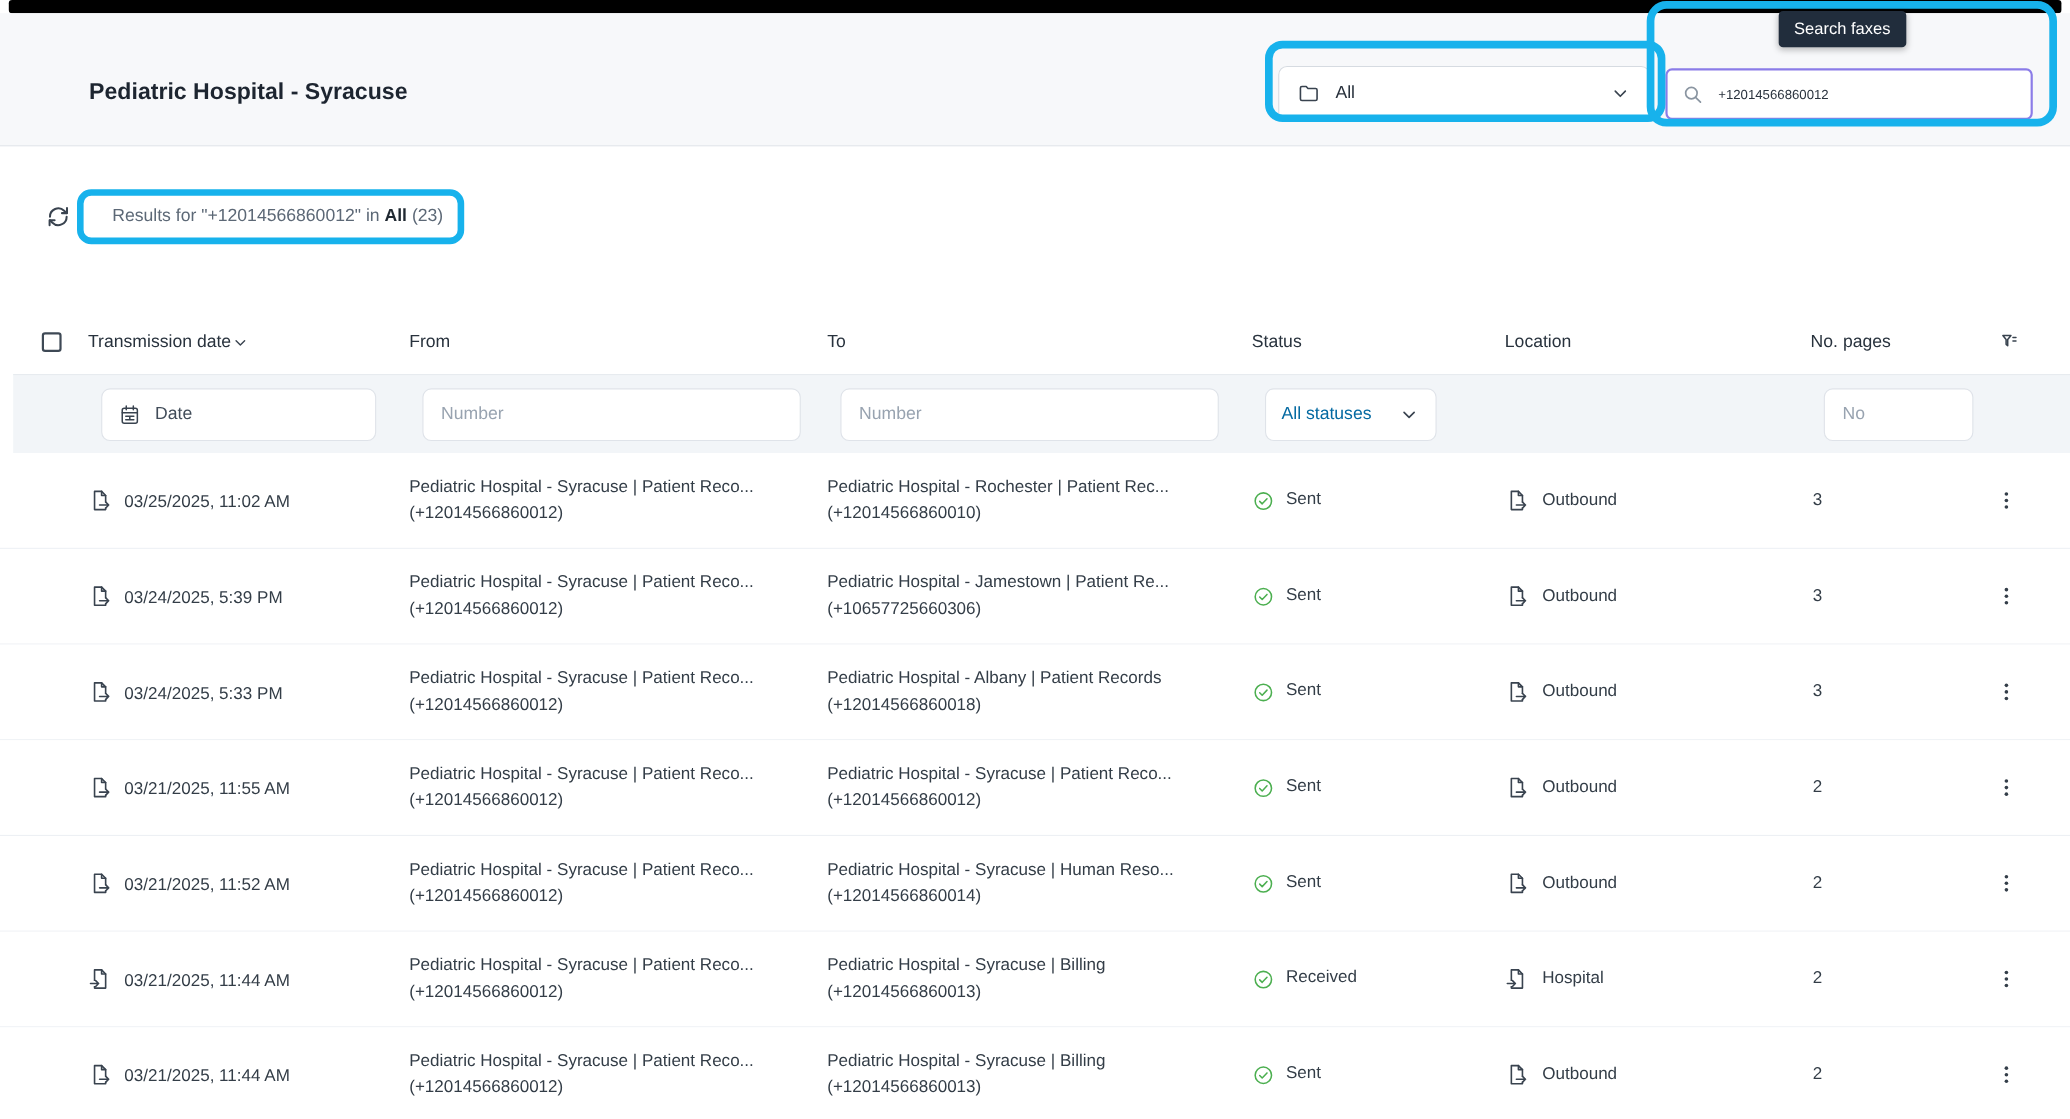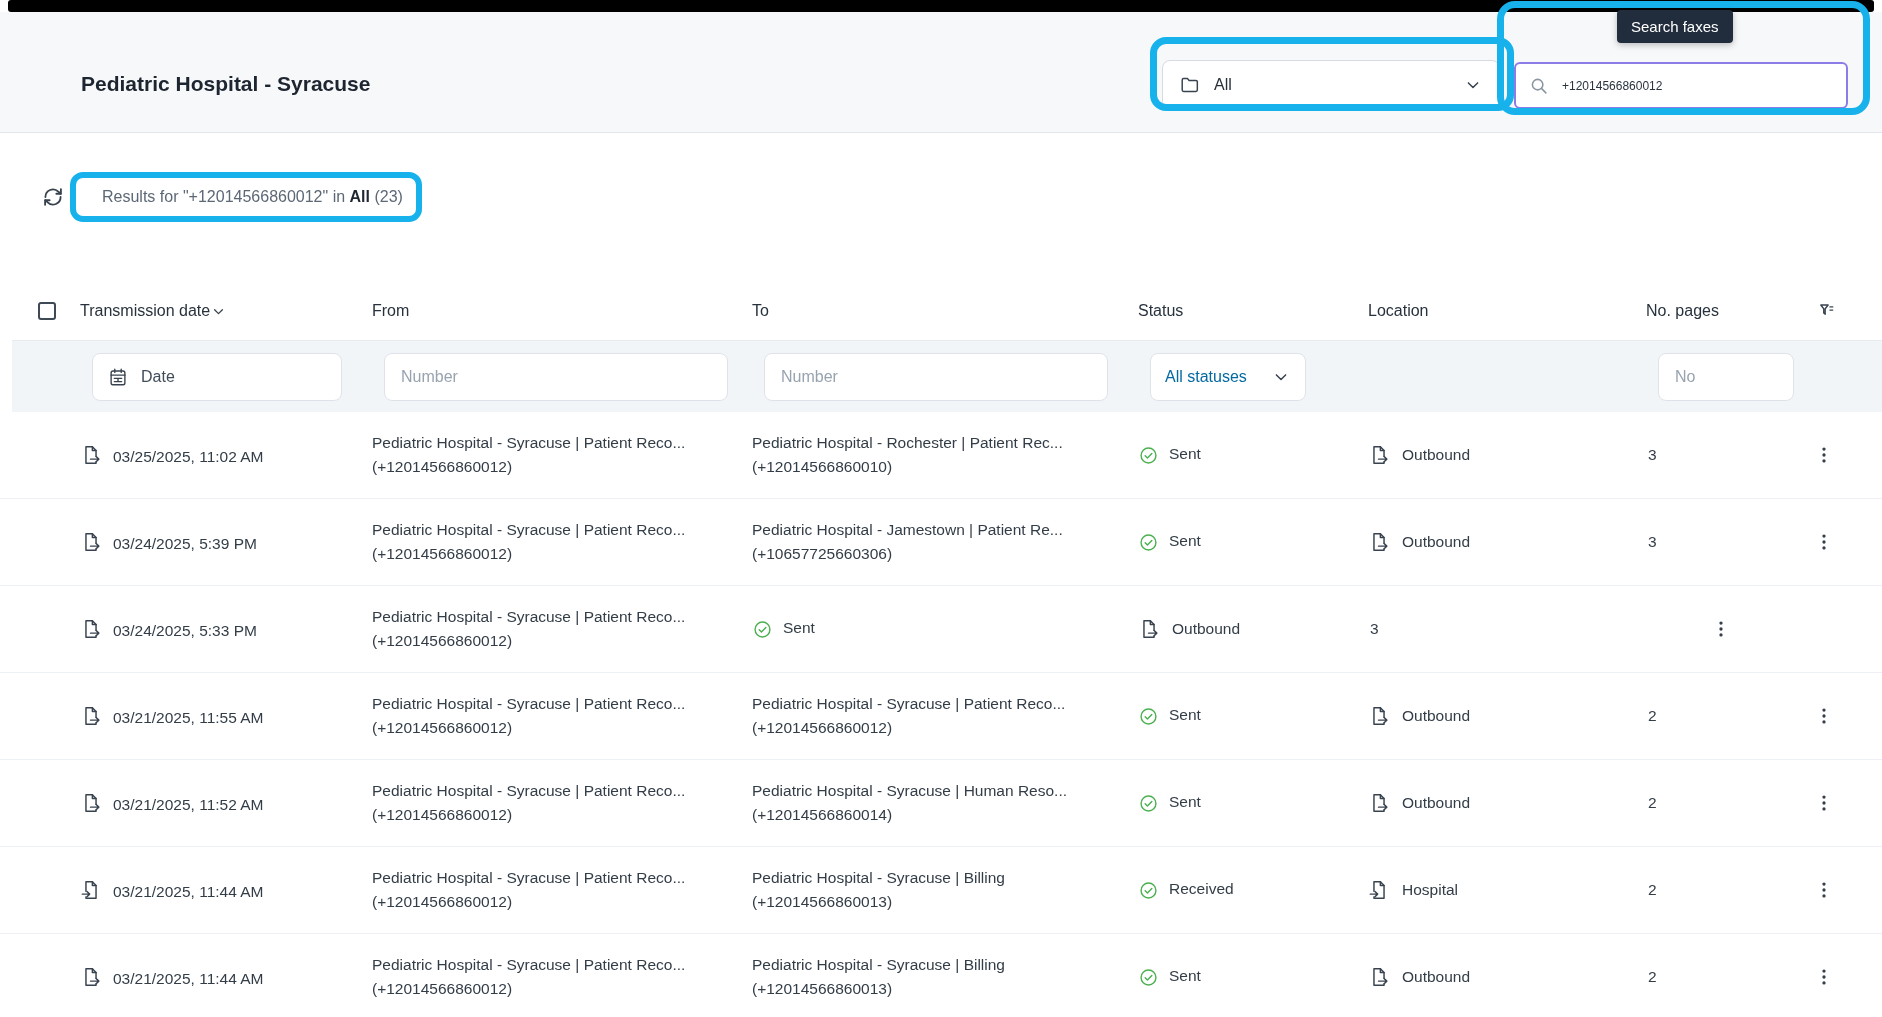--- a/index.html
+++ b/index.html
@@ -335,20 +335,24 @@
     <div class="c-date">
       <svg class="icon" width="22" height="22">
             <use href="#i-doc-out"></use>
           </svg>
       <span>03/24/2025, 5:33 PM</span>
     </div>
     <div class="c-2line">
       <div>Pediatric Hospital - Syracuse | Patient Reco...</div>
       <div>(+12014566860012)</div>
     </div>
+    <div class="c-2line">
+      <div>Pediatric Hospital - Albany | Patient Records</div>
+      <div>(+12014566860018)</div>
+    </div>
     <div class="c-status">
       <svg class="icon-green" width="21" height="21">
             <use href="#i-check-circle"></use>
           </svg>
       <span>Sent</span>
     </div>
     <div class="c-loc">
       <svg class="icon" width="22" height="22">
             <use href="#i-doc-out"></use>
           </svg>

